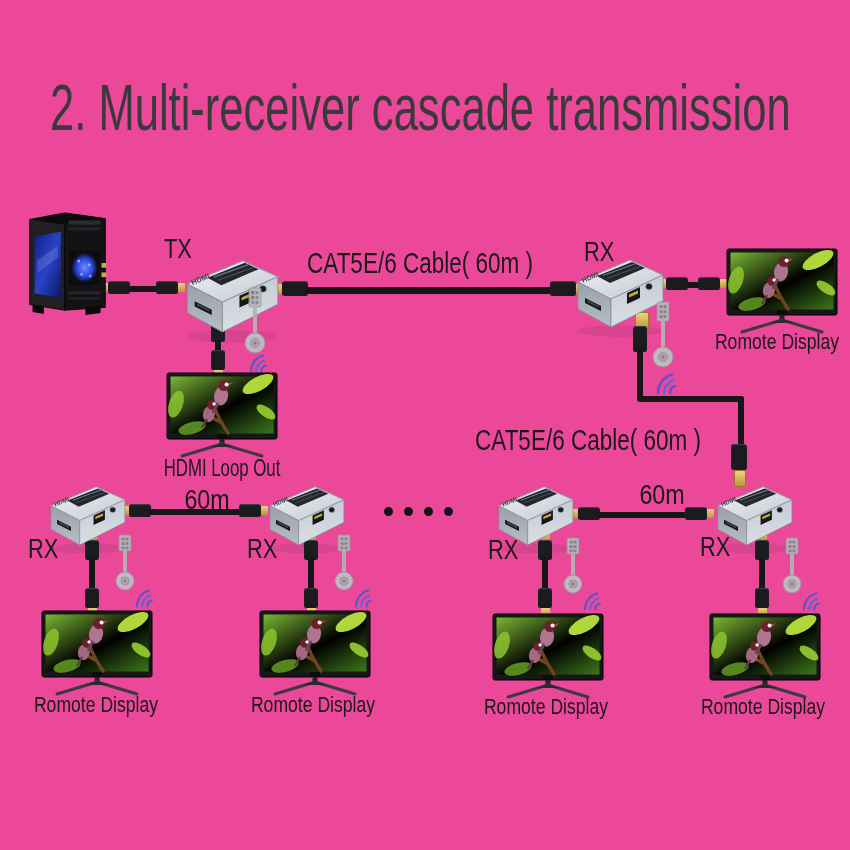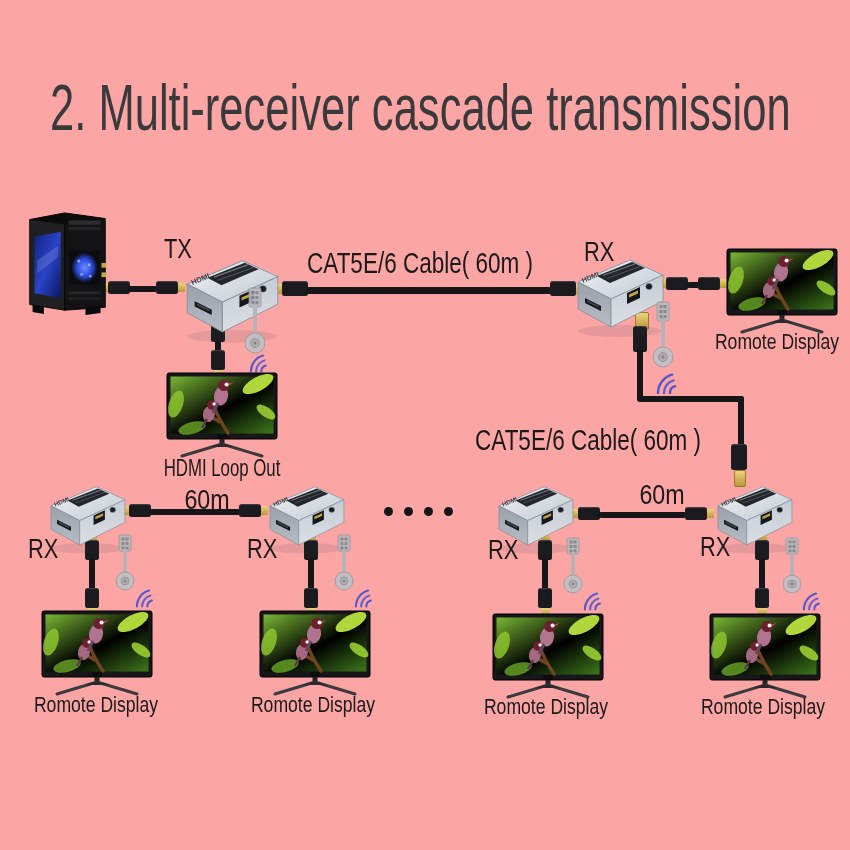--- a/index.html
+++ b/index.html
@@ -1,16 +1,16 @@
 <!DOCTYPE html>
 <html><head>
 <meta charset="utf-8">
 <style>
   html,body{margin:0;padding:0;background:#fff;}
-  #stage{position:relative;width:850px;height:850px;background:#fca5a5;overflow:hidden;
+  #stage{position:relative;width:850px;height:850px;background:#ec4899;overflow:hidden;
          font-family:"Liberation Sans","DejaVu Sans",sans-serif;}
   .title{position:absolute;left:50px;top:75px;font-size:65px;line-height:1;color:#3a3a3c;
          white-space:nowrap;transform-origin:0 0;transform:scaleX(.67);}
   .lbl{position:absolute;color:#1a1a1a;line-height:1;white-space:nowrap;}
   .lbl.c{transform:translateX(-50%) scaleX(var(--sx,.78));}
   .lbl.l{transform-origin:0 50%;transform:scaleX(var(--sx,.78));}
   .cab{position:absolute;background:#161618;border-radius:3px;}
   .plug{position:absolute;background:#1b1b1f;border-radius:2.5px;box-shadow:inset 0 1px 1px rgba(255,255,255,.18);}
   .plug.h{width:22px;height:13px}
   .plug.v{width:14px;height:20px}

